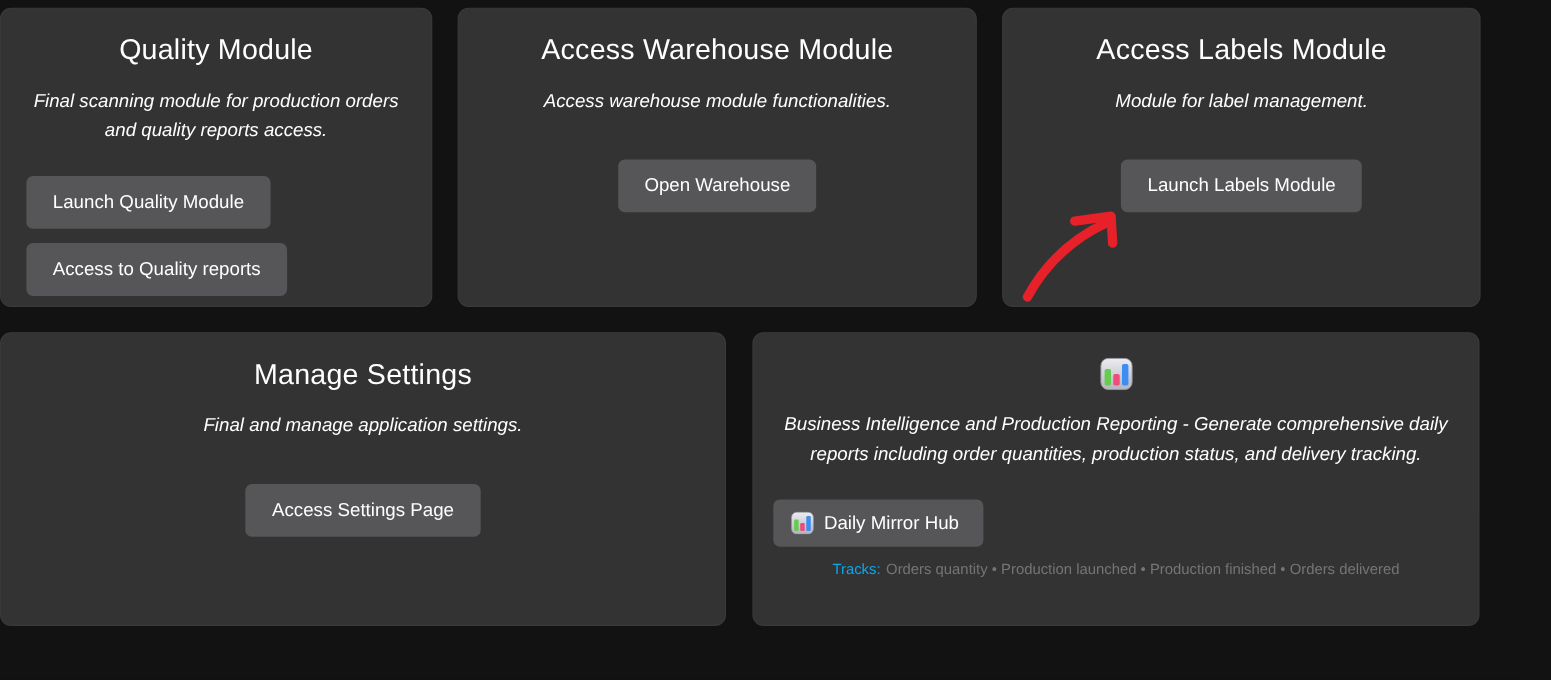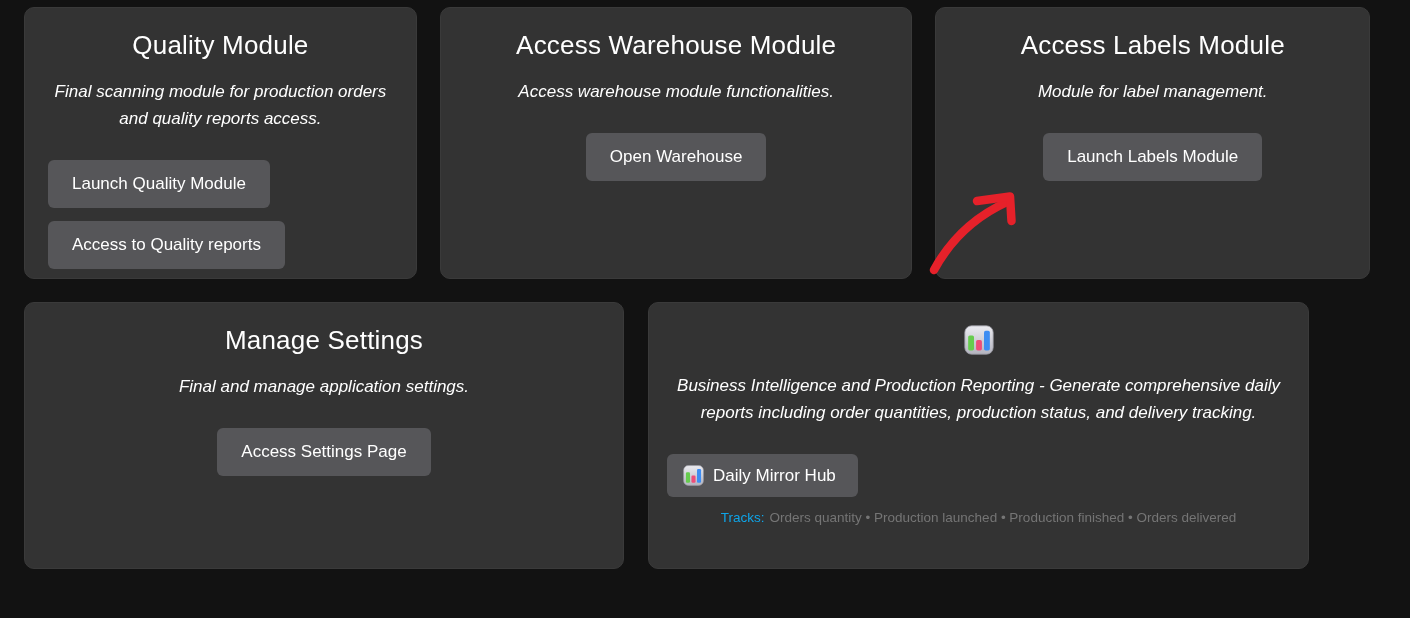--- a/index.html
+++ b/index.html
@@ -10,41 +10,41 @@
   .page {
     position: relative;
     width: 1410px;
     height: 618px;
     background: #121212;
     font-family: "Liberation Sans", sans-serif;
     overflow: hidden;
   }
   .rows {
     position: absolute;
-    left: 24px;
+    left: 0;
     top: 7px;
     width: 1346px;
   }
   .row { display: flex; }
   .row1 { gap: 23px; margin-bottom: 23px; }
   .row2 { gap: 24px; }
   .card {
     background: #333333;
     border: 1px solid #3a3a3a;
     border-radius: 10px;
     box-sizing: border-box;
     padding: 18px 16px 0 16px;
     color: #ffffff;
   }
   .row1 .card { height: 272px; }
   .row2 .card { height: 267px; }
   .card-quality   { width: 430px; }
   .card-warehouse { width: 518px; }
   .card-labels    { width: 476px; }
-  .card-settings  { width: 600px; }
+  .card-settings  { width: 660px; }
   .card-mirror    { width: 661px; }
 
   .card-title {
     margin: 4px 0 0 0;
     font-size: 26px;
     font-weight: 400;
     text-align: center;
     color: #ffffff;
     letter-spacing: 0.2px;
   }
@@ -78,21 +78,21 @@
     display: flex;
     flex-direction: column;
     align-items: flex-start;
     gap: 13px;
     margin-top: 28px;
     margin-left: 7px;
   }
   .btn-center {
     display: flex;
     justify-content: center;
-    margin-top: 28px;
+    margin-top: 40px;
   }
   .hub-row { margin-top: 28px; margin-left: 2px; }
   .hub-btn {
     display: inline-flex;
     align-items: center;
     gap: 9px;
     padding: 11px 22px 11px 16px;
   }
   .tracks {
     margin-top: 13px;

